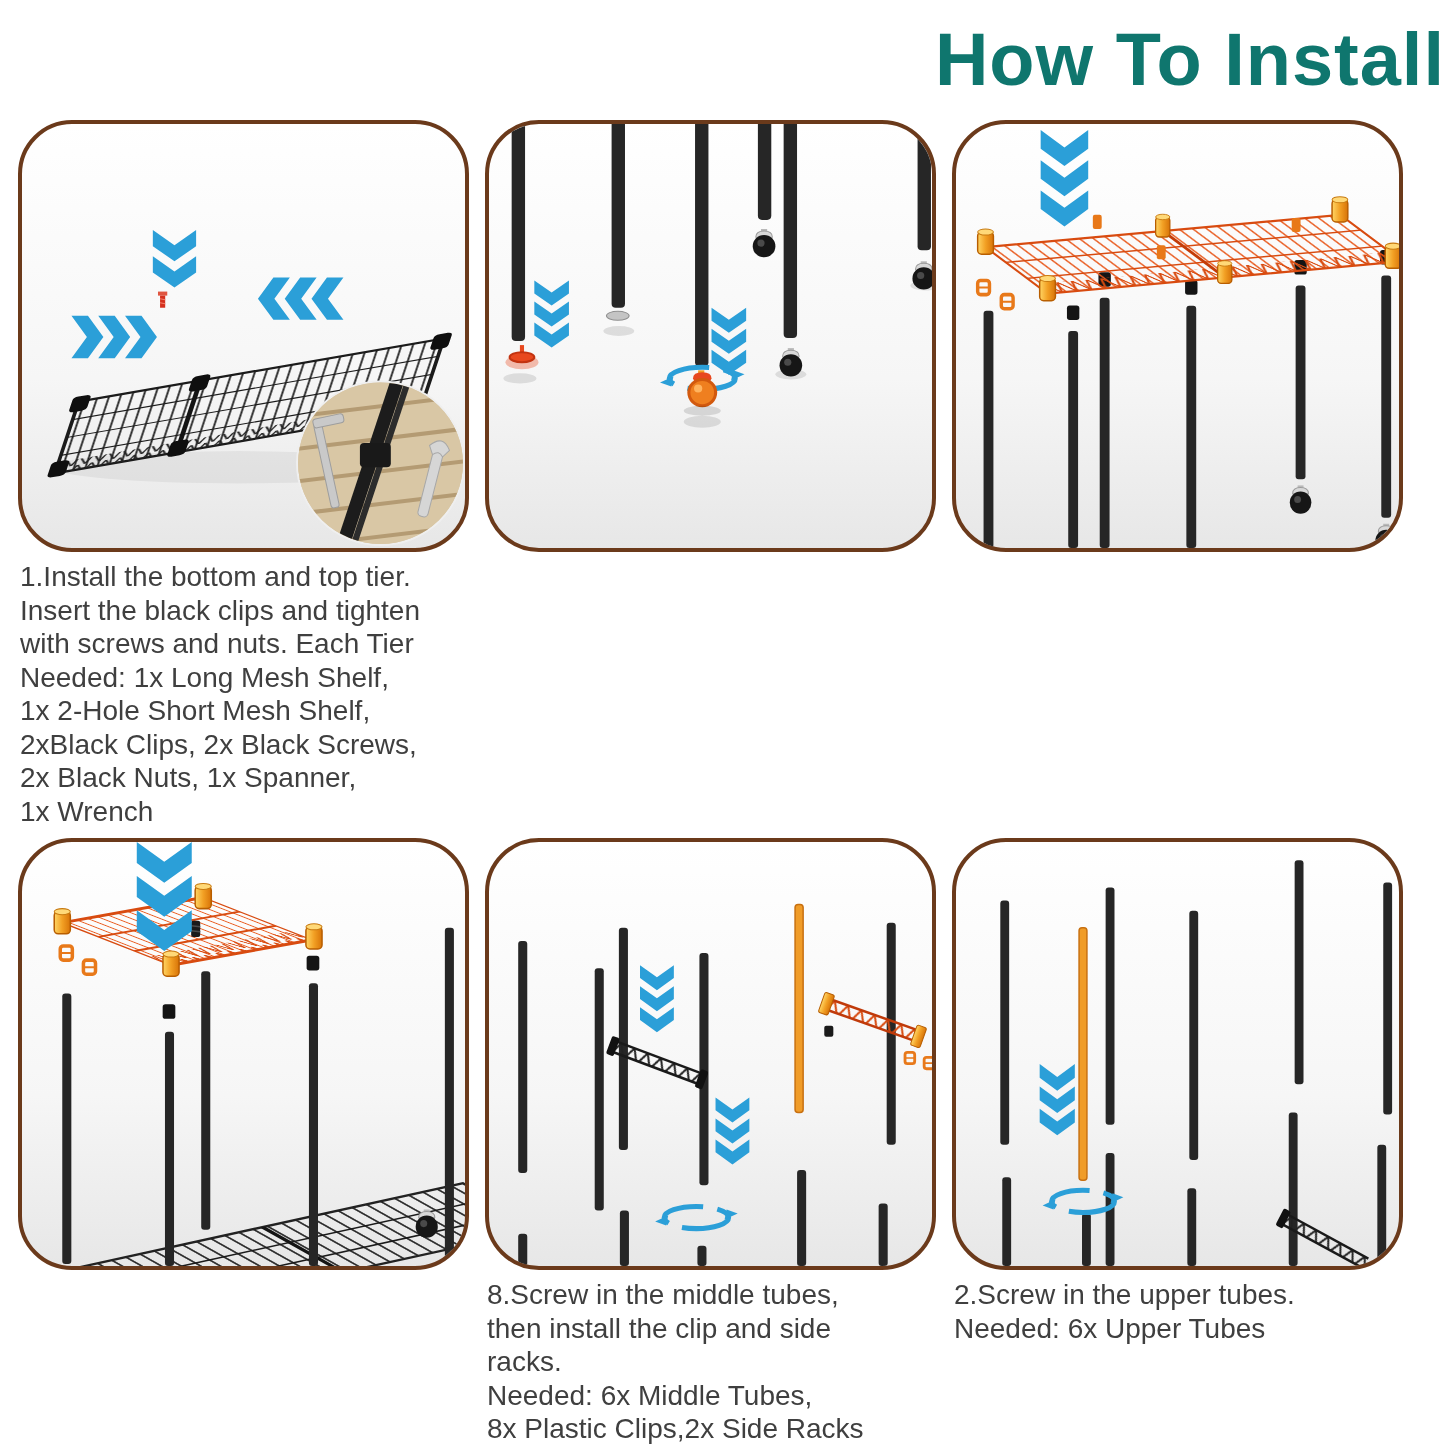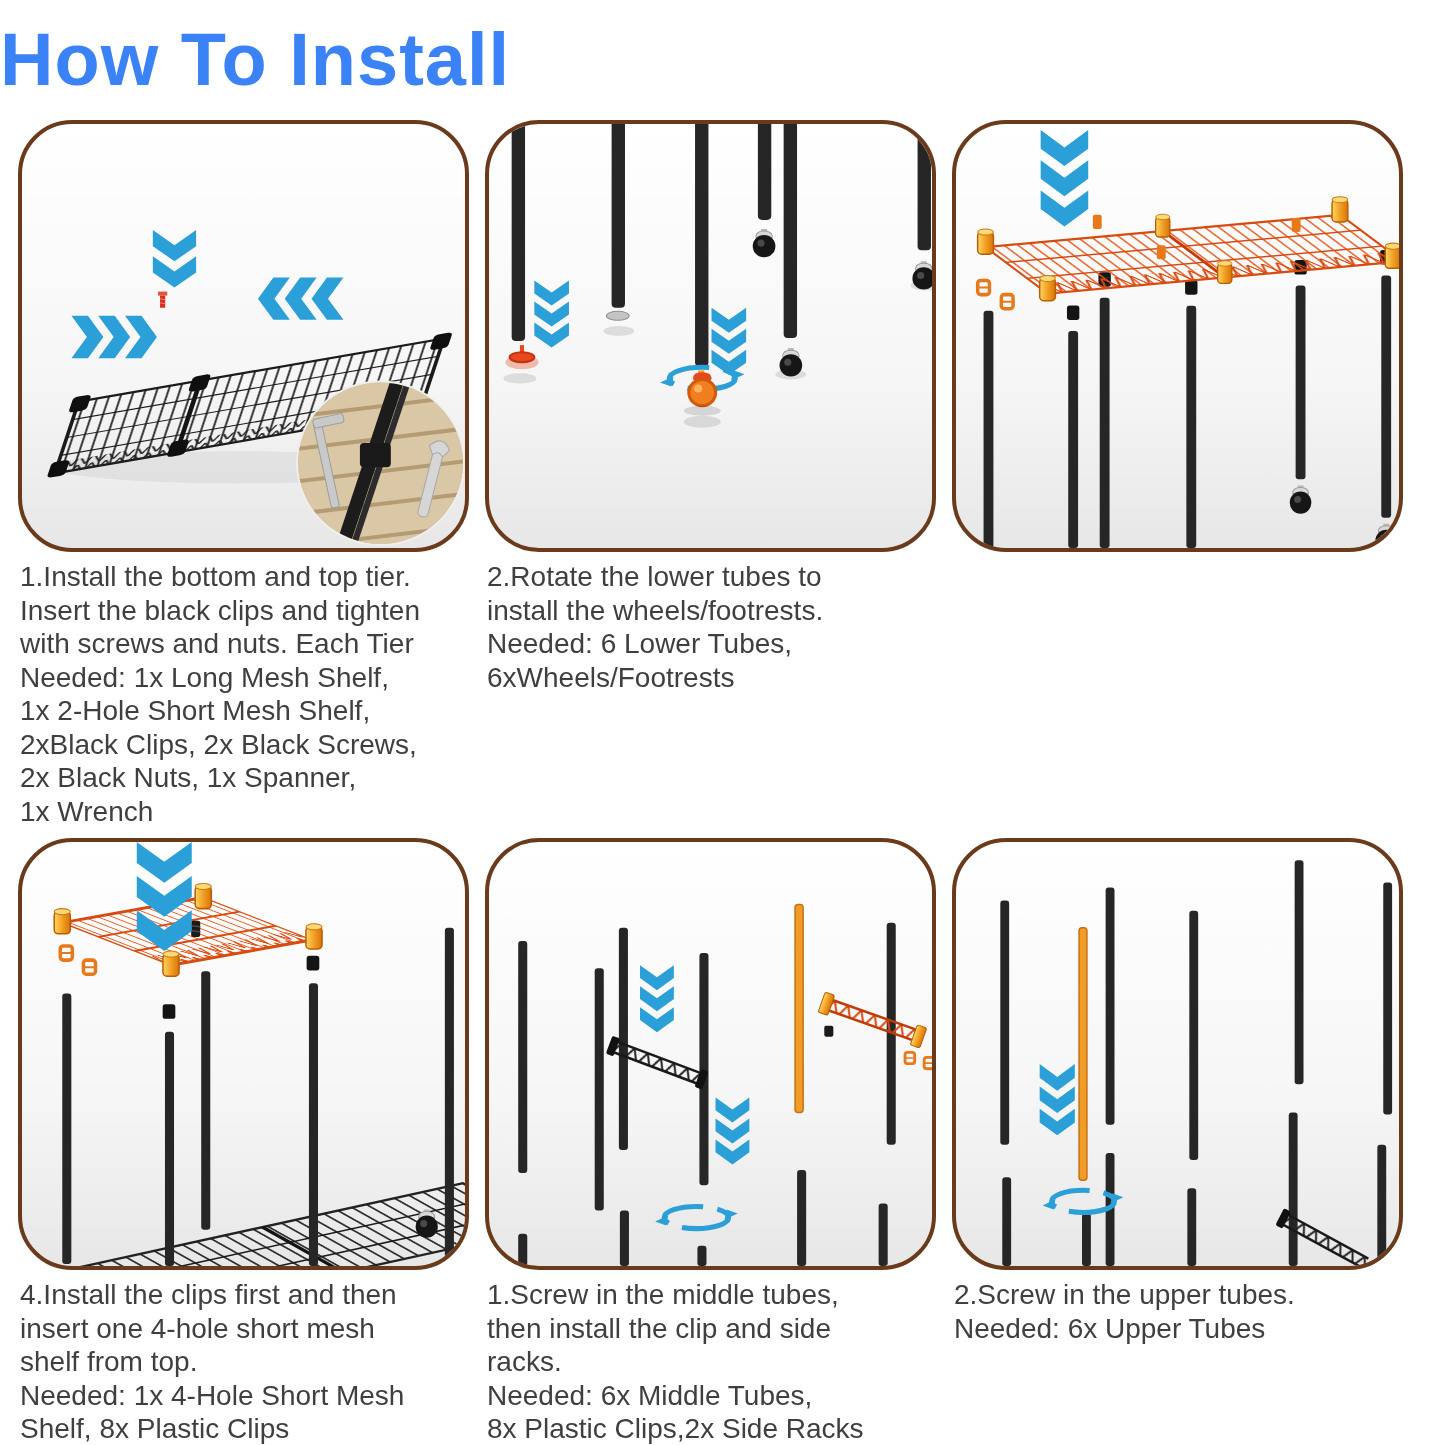--- a/index.html
+++ b/index.html
@@ -1,21 +1,21 @@
 <!DOCTYPE html>
 <html><head>
 <meta charset="utf-8">
 <style>
   html,body{margin:0;padding:0;}
   body{
     width:1445px;height:1445px;background:#ffffff;
     font-family:"Liberation Sans",sans-serif;overflow:hidden;
   }
   .page-title{
-    text-align:left;color:#3b82f6;font-size:74px;font-weight:bold;
+    text-align:right;color:#0f766e;font-size:74px;font-weight:bold;
     letter-spacing:1px;margin:14px 0 14px 0;line-height:92px;
   }
   .steps-grid{
     display:grid;grid-template-columns:repeat(3,451px);
     column-gap:16px;row-gap:10px;padding:0 18px;align-items:start;
   }
   .step-cell{display:flex;flex-direction:column;}
   .panel{
     height:424px;border:4px solid #6b3a1b;border-radius:54px;overflow:hidden;
     background:linear-gradient(180deg,#ffffff 0%,#f6f6f6 60%,#e7e7e7 100%);
@@ -188,24 +188,20 @@
         <g>
           <use href="#rot" transform="translate(207,252)"></use>
           <rect x="203" y="244" width="6" height="10" fill="#f2a024"></rect>
           <path d="M198 252 Q198 246 207 246 Q216 246 216 252 L213 258 L201 258 Z" fill="#e8481e"></path>
           <circle cx="207" cy="266" r="13" fill="#ef7f1f" stroke="#d2590e" stroke-width="3"></circle>
           <circle cx="203" cy="262" r="4" fill="#ffb35e"></circle>
           <ellipse cx="207" cy="284" rx="18" ry="5" fill="#000" opacity="0.12"></ellipse>
         </g>
       </svg>
     </div>
-    <p class="caption">2.Rotate the lower tubes to
-install the wheels/footrests.
-Needed: 6 Lower Tubes,
-6xWheels/Footrests</p>
   </div>
 
   <div class="step-cell">
     <div class="panel">
       <svg viewBox="0 0 450 420" preserveAspectRatio="none">
         <g fill="#262626">
           <rect x="28" y="185" width="10" height="235" rx="3"></rect>
           <rect x="114" y="205" width="10" height="215" rx="3"></rect>
           <rect x="146" y="172" width="10" height="248" rx="3"></rect>
           <rect x="234" y="180" width="10" height="240" rx="3"></rect>
@@ -282,25 +278,20 @@
         <g>
           <rect x="168" y="78" width="9" height="16" rx="2" fill="#1a1a1a"></rect>
           <line x1="168" y1="83" x2="177" y2="84" stroke="#4a4a4a" stroke-width="1.5"></line>
           <line x1="168" y1="88" x2="177" y2="89" stroke="#4a4a4a" stroke-width="1.5"></line>
         </g>
         <use href="#oring" transform="translate(44,110)"></use>
         <use href="#oring" transform="translate(67,124)"></use>
         <use href="#chv3" transform="translate(114,0) scale(1.3)" fill="#2b9fd8"></use>
       </svg>
     </div>
-    <p class="caption">4.Install the clips first and then
-insert one 4-hole short mesh
-shelf from top.
-Needed: 1x 4-Hole Short Mesh
-Shelf, 8x Plastic Clips</p>
   </div>
 
   <div class="step-cell">
     <div class="panel">
       <svg viewBox="0 0 440 420" preserveAspectRatio="none">
         <g fill="#262626">
           <rect x="29" y="98" width="9" height="230" rx="3"></rect>
           <rect x="105" y="125" width="9" height="240" rx="3"></rect>
           <rect x="129" y="85" width="9" height="220" rx="3"></rect>
           <rect x="209" y="110" width="9" height="230" rx="3"></rect>
@@ -327,21 +318,21 @@
           <rect x="92" y="-5" width="10" height="21" rx="2" fill="url(#gold)" stroke="#b85e00"></rect>
         </g>
         <rect x="333" y="182" width="9" height="11" rx="2" fill="#1a1a1a"></rect>
         <use href="#oring" transform="translate(418,214) scale(0.8)"></use>
         <use href="#oring" transform="translate(437,219) scale(0.8)"></use>
         <use href="#chv3" transform="translate(150,122) scale(0.8)" fill="#2b9fd8"></use>
         <use href="#chv3" transform="translate(225,253) scale(0.8)" fill="#2b9fd8"></use>
         <use href="#rot" transform="translate(206,372)"></use>
       </svg>
     </div>
-    <p class="caption">1.Screw in the middle tubes,
+    <p class="caption">8.Screw in the middle tubes,
 then install the clip and side
 racks.
 Needed: 6x Middle Tubes,
 8x Plastic Clips,2x Side Racks</p>
   </div>
 
   <div class="step-cell">
     <div class="panel">
       <svg viewBox="0 0 450 420" preserveAspectRatio="none">
         <g fill="#262626">

